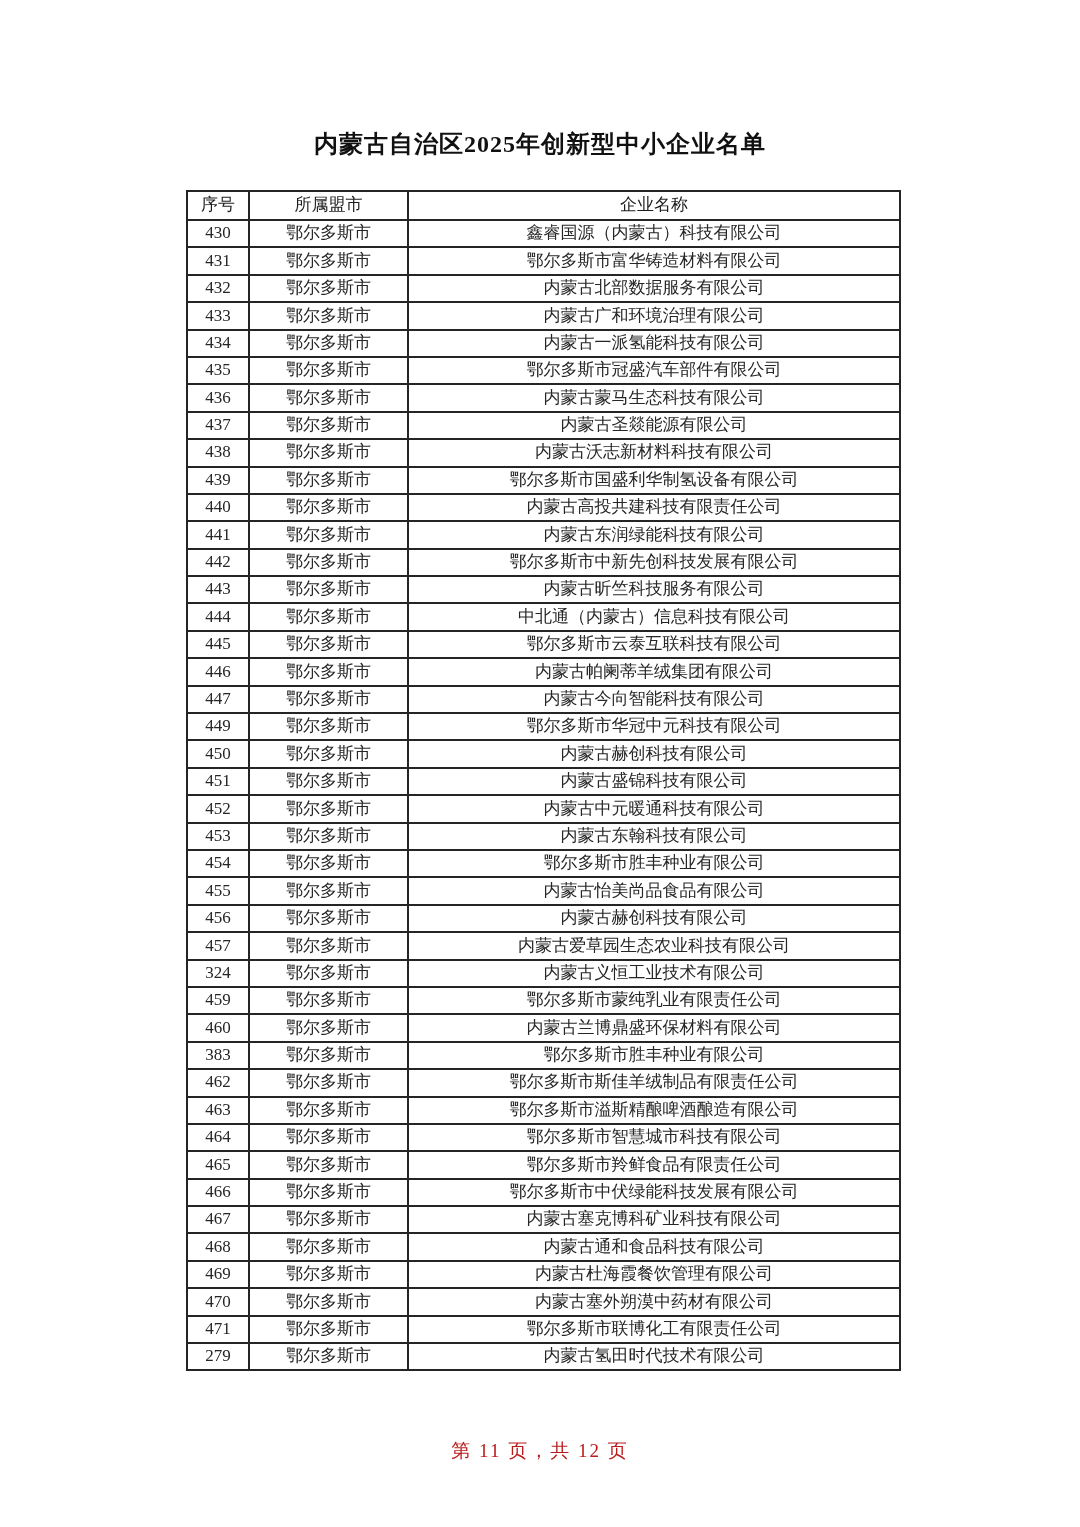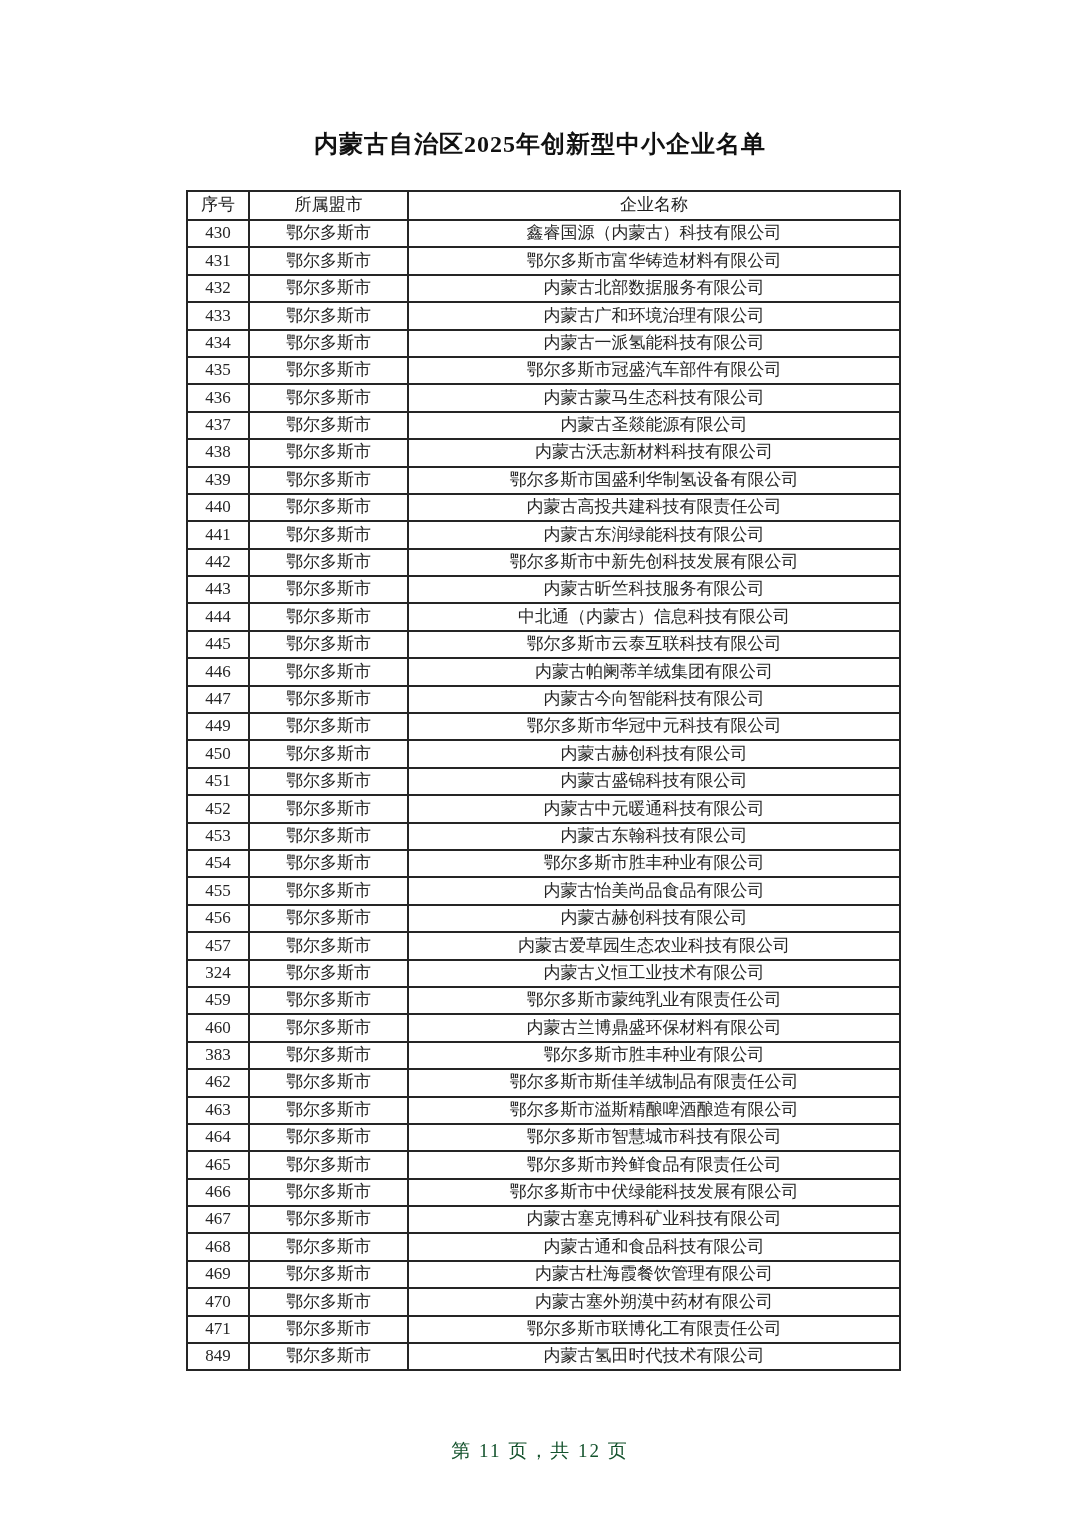--- a/index.html
+++ b/index.html
@@ -59,21 +59,21 @@
   .col-city    { width: 159px; }
   .col-company { width: 492px; }
   .page-footer {
     position: absolute;
     top: 1438px;
     left: 0;
     width: 100%;
     text-align: center;
     font-size: 19px;
     letter-spacing: 2px;
-    color: #14532d;
+    color: #b91c1c;
     font-family: "Liberation Serif", "DejaVu Serif", serif;
   }
 </style>
 </head>
 <body>
 
 <div class="page-title">内蒙古自治区2025年创新型中小企业名单</div>
 
 <table class="company-table">
   <colgroup>
@@ -288,20 +288,20 @@
         <td>470</td>
         <td>鄂尔多斯市</td>
         <td>内蒙古塞外朔漠中药材有限公司</td>
       </tr>
       <tr>
         <td>471</td>
         <td>鄂尔多斯市</td>
         <td>鄂尔多斯市联博化工有限责任公司</td>
       </tr>
       <tr>
-        <td>849</td>
+        <td>279</td>
         <td>鄂尔多斯市</td>
         <td>内蒙古氢田时代技术有限公司</td>
       </tr>
     </tbody>
 </table>
 
 <div class="page-footer">第 11 页，共 12 页</div>
 
 </body></html>

